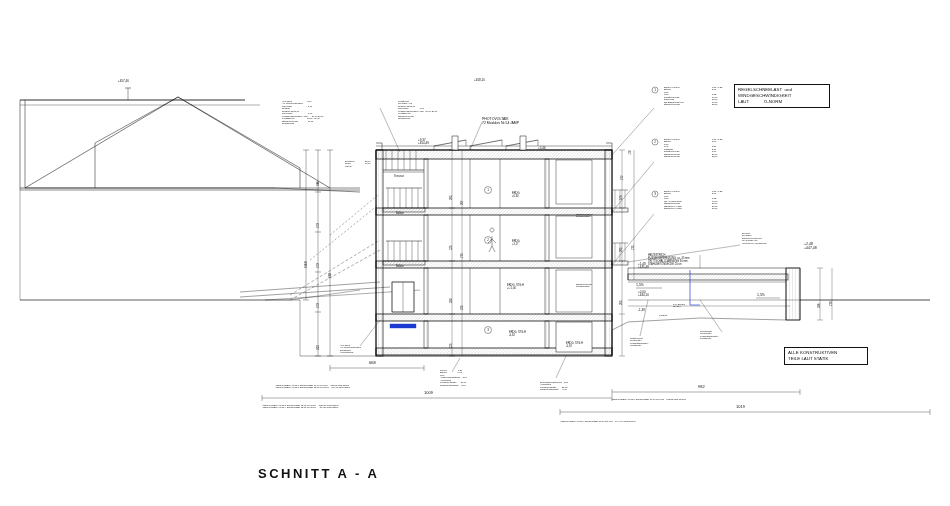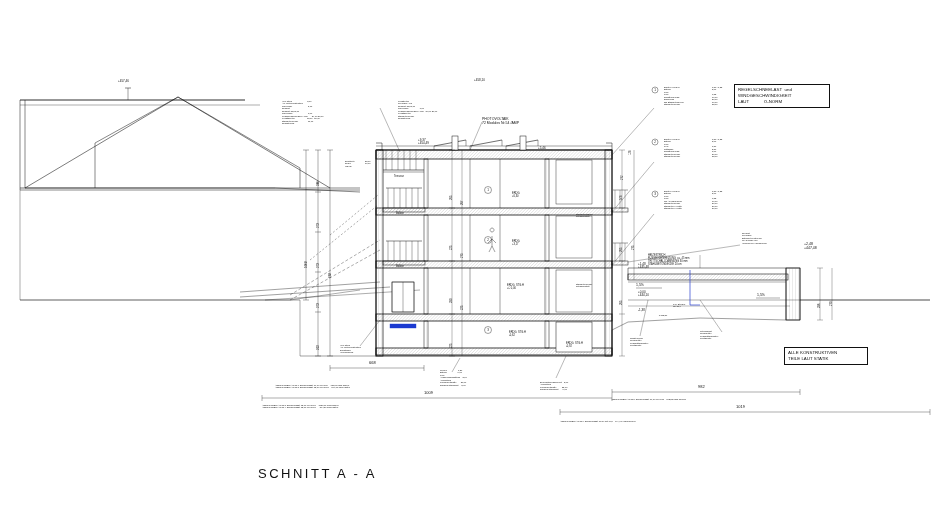--- a/index.html
+++ b/index.html
@@ -40,21 +40,21 @@
   .t3 { font-size: 3px; }
   .t35 { font-size: 3.5px; }
   .t4 { font-size: 4px; }
   .vert {
     transform-origin: left top;
     transform: rotate(-90deg);
   }
   .title {
     font-size: 13px;
     letter-spacing: 2.5px;
-    font-weight: normal;
+    font-weight: bold;
     color: #111;
   }
   .boxnote {
     position: absolute;
     border: 1px solid #111;
     background: #fff;
     padding: 2px 3px;
     font-size: 4.4px;
     line-height: 1.35;
     white-space: pre;

